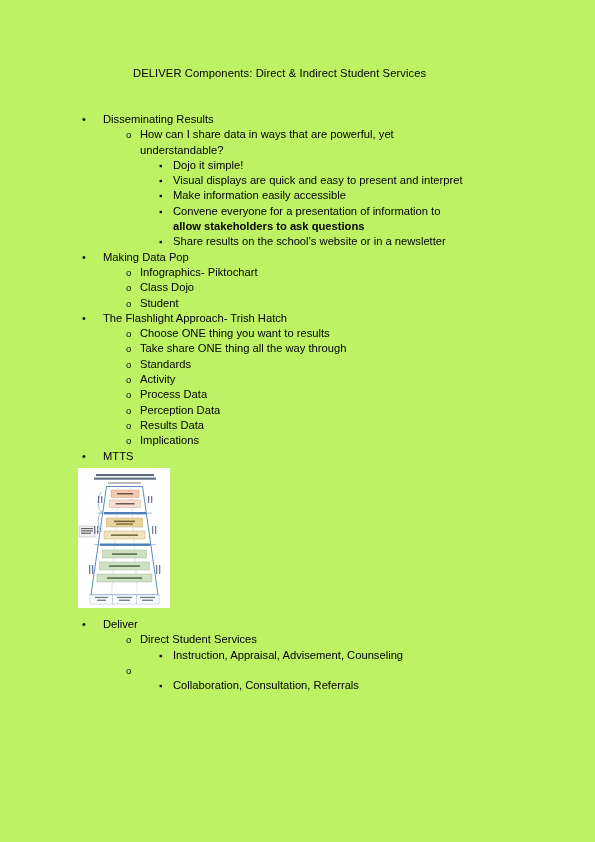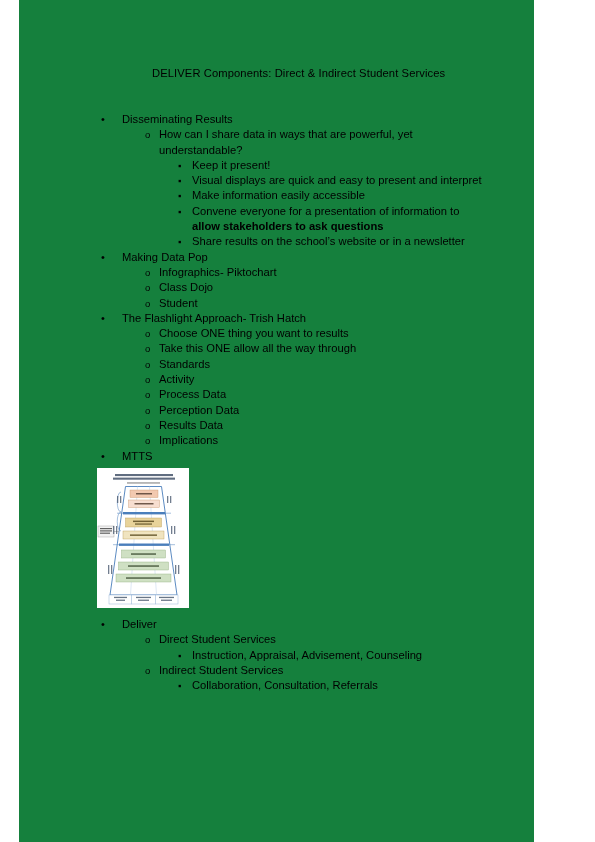--- a/index.html
+++ b/index.html
@@ -10,24 +10,23 @@
   body {
     width: 595px;
     height: 842px;
     font-family: "Liberation Sans", sans-serif;
     color: #000000;
     position: relative;
     overflow: hidden;
   }
   .page {
     position: relative;
-    width: 515px;
+    width: 595px;
     height: 842px;
-    background: #15803d;
-    margin-left: 19px;
+    background: #bef264;
   }
 
   
   .doc-title {
     position: absolute;
     left: 133px;
     top: 67px;
     font-size: 11.2px;
     letter-spacing: 0.1px;
     white-space: nowrap;
@@ -106,21 +105,21 @@
     </div>
 
     <div class="li lvl2">
       <span class="marker">o</span>
       <span class="txt">How can I share data in ways that are powerful, yet</span>
       <span class="wrap2">understandable?</span>
     </div>
 
     <div class="li lvl3">
       <span class="marker">▪</span>
-      <span class="txt">Keep it present!</span>
+      <span class="txt">Dojo it simple!</span>
     </div>
     <div class="li lvl3">
       <span class="marker">▪</span>
       <span class="txt">Visual displays are quick and easy to present and interpret</span>
     </div>
     <div class="li lvl3">
       <span class="marker">▪</span>
       <span class="txt">Make information easily accessible</span>
     </div>
     <div class="li lvl3">
@@ -153,21 +152,21 @@
     <div class="li lvl1">
       <span class="marker">•</span>
       <span class="txt">The Flashlight Approach- Trish Hatch</span>
     </div>
     <div class="li lvl2">
       <span class="marker">o</span>
       <span class="txt">Choose ONE thing you want to results</span>
     </div>
     <div class="li lvl2">
       <span class="marker">o</span>
-      <span class="txt">Take this ONE allow all the way through</span>
+      <span class="txt">Take share ONE thing all the way through</span>
     </div>
     <div class="li lvl2">
       <span class="marker">o</span>
       <span class="txt">Standards</span>
     </div>
     <div class="li lvl2">
       <span class="marker">o</span>
       <span class="txt">Activity</span>
     </div>
     <div class="li lvl2">
@@ -291,21 +290,20 @@
     <div class="li lvl2">
       <span class="marker">o</span>
       <span class="txt">Direct Student Services</span>
     </div>
     <div class="li lvl3">
       <span class="marker">▪</span>
       <span class="txt">Instruction, Appraisal, Advisement, Counseling</span>
     </div>
     <div class="li lvl2">
       <span class="marker">o</span>
-      <span class="txt">Indirect Student Services</span>
     </div>
     <div class="li lvl3">
       <span class="marker">▪</span>
       <span class="txt">Collaboration, Consultation, Referrals</span>
     </div>
   </div>
 
 </div>
 
 </body></html>

